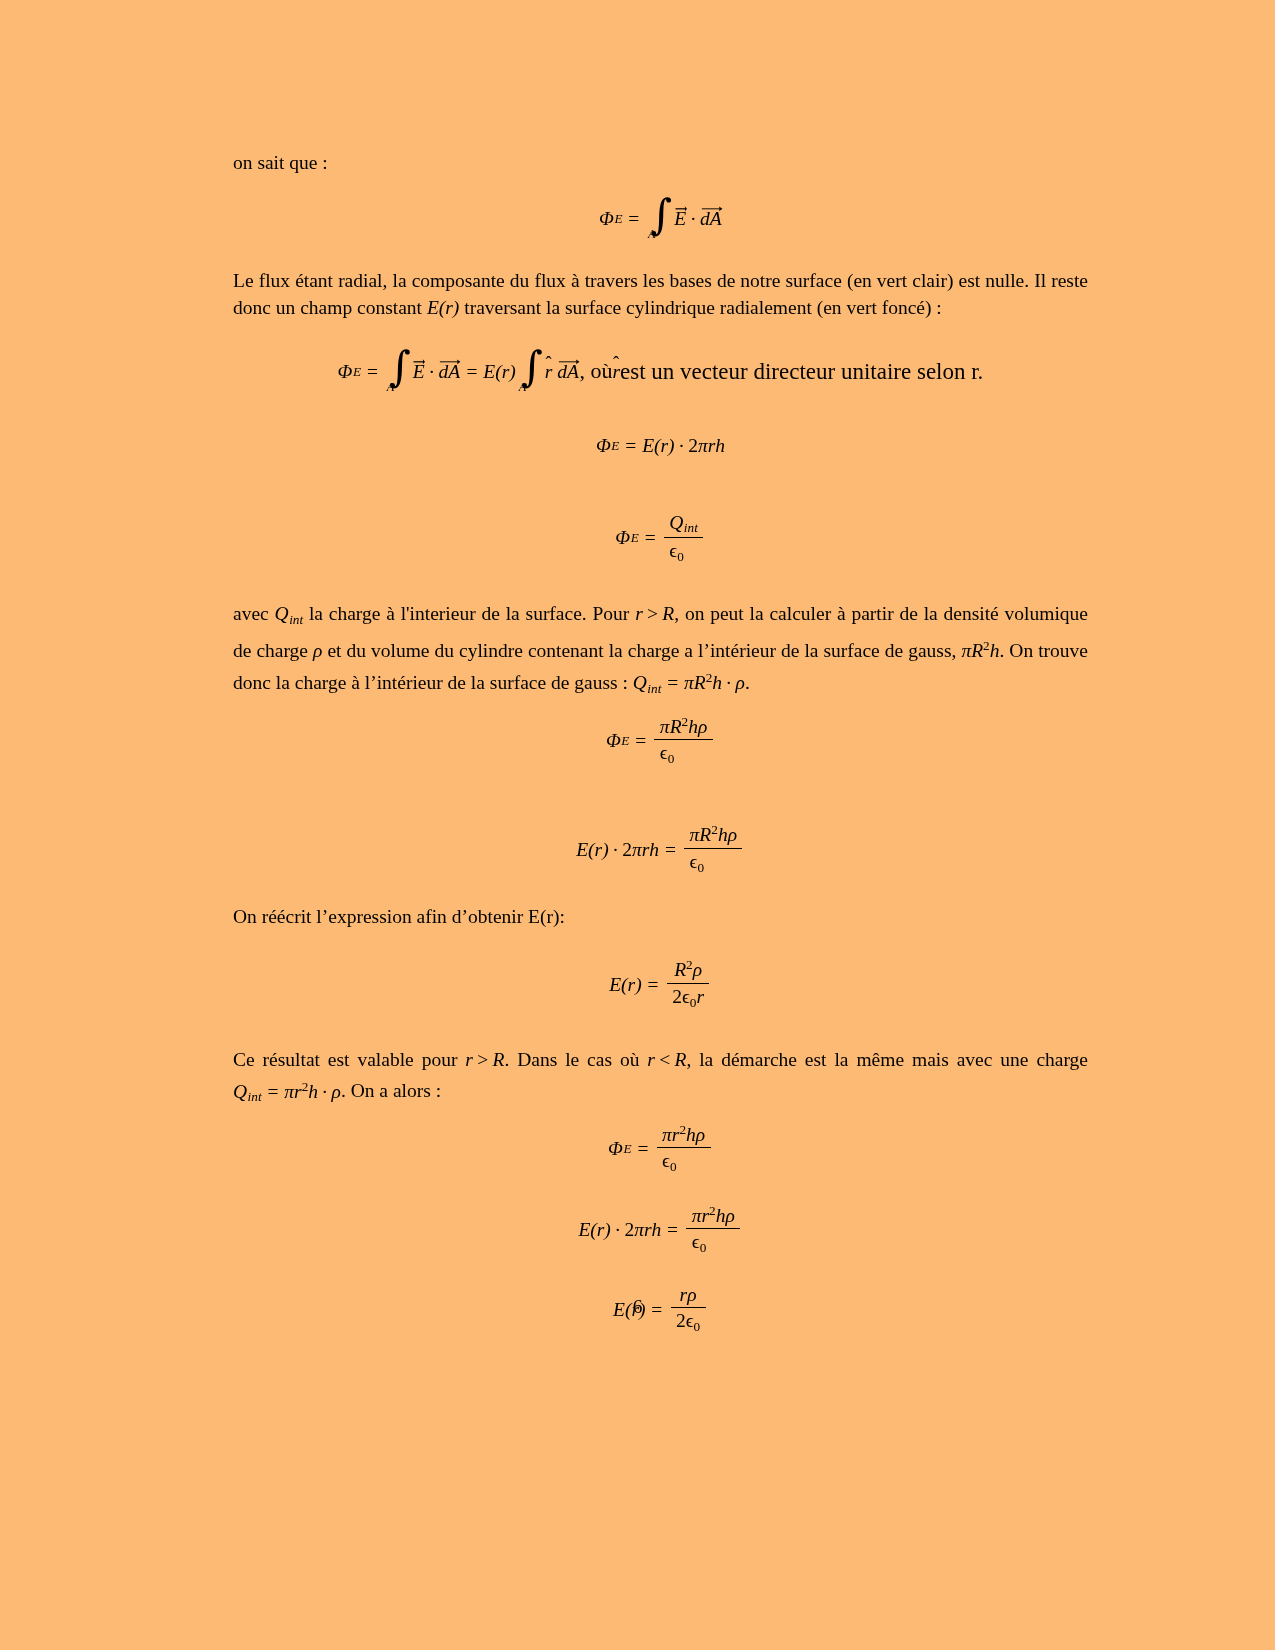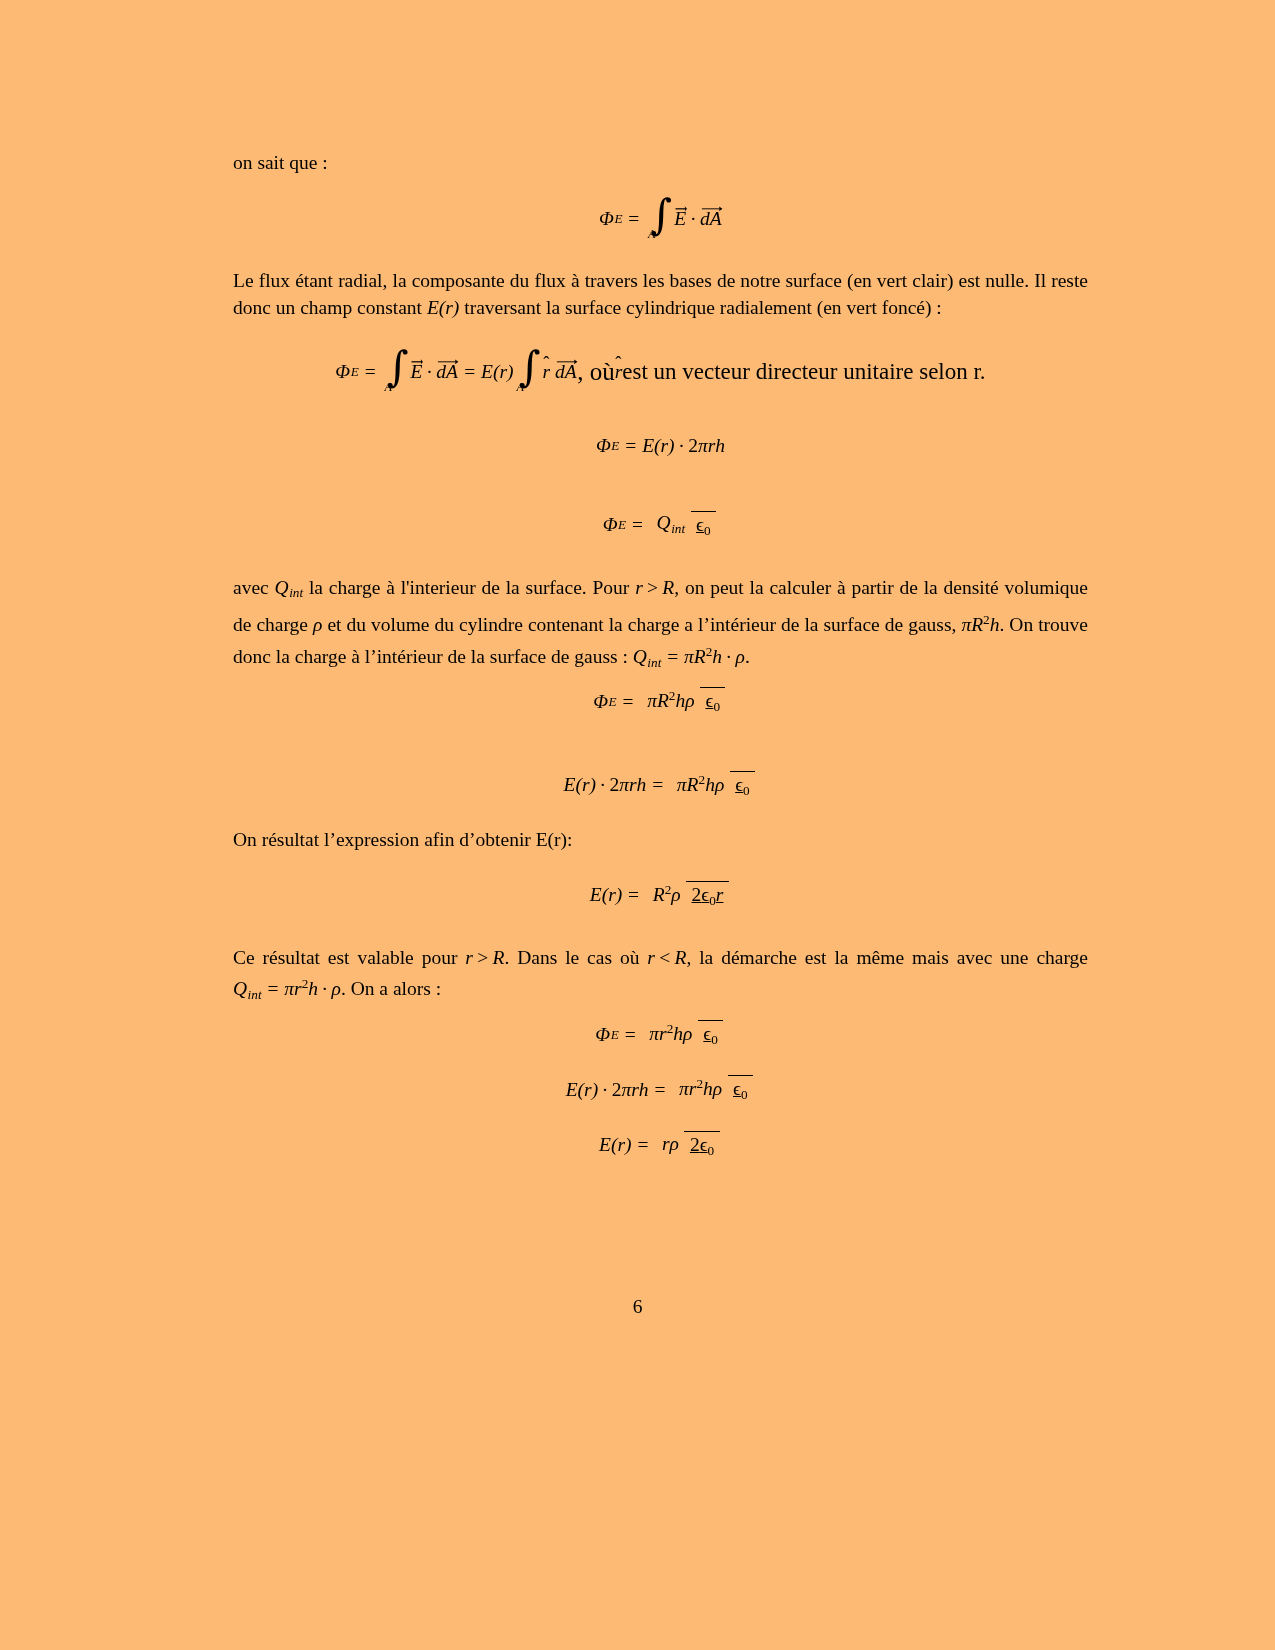--- a/index.html
+++ b/index.html
@@ -77,39 +77,39 @@
     vertical-align: 0.55em;
     font-style: normal;
   }
   .op { padding: 0 0.22em; }
   .opeq { padding: 0 0.3em; }
   .dotop { padding: 0 0.18em; }
 
   
   .frac {
     display: inline-flex;
+    flex-direction: column;
     align-items: center;
     justify-content: center;
     vertical-align: middle;
     margin: 0 0.12em;
     position: relative;
     top: -0.04em;
   }
   .frac .num {
     padding: 0 0.28em 1px 0.28em;
     line-height: 1.18;
   }
   .frac .den {
     padding: 1px 0.28em 0 0.28em;
     line-height: 1.18;
     border-top: 1.1px solid #000;
     width: 100%;
     box-sizing: border-box;
-    text-align: right;
-    text-decoration: underline;
+    text-align: left;
   }
 
   
   .intg {
     display: inline-flex;
     flex-direction: column;
     align-items: flex-start;
     vertical-align: middle;
     margin: 0 0.1em 0 0.18em;
     position: relative;
@@ -242,21 +242,21 @@
           <span class="lim">A</span>
         </span>
         <span class="hatwrap"><span class="hatmark">ˆ</span><span>r</span></span>
         <span style="width:0.26em"></span>
         <span class="vec"><span class="arrowbar">
               <svg viewBox="0 0 100 40" preserveAspectRatio="none">
                 <line x1="4" y1="28" x2="92" y2="28" stroke="#000" stroke-width="4"></line>
                 <polygon points="97,28 82,18 84,28 82,38" fill="#000"></polygon>
               </svg>
             </span><span>d</span><span>A</span></span>
-        <span class="mup" style="font-size:25px">, où </span>
+        <span class="mup" style="font-size:22px">, où </span>
         <span class="hatwrap"><span class="hatmark">ˆ</span><span>r</span></span>
         <span class="mup" style="font-size:23px"> est un vecteur directeur unitaire selon r.</span>
       </span>
     </div>
 
     <div class="gap-lg"></div>
 
 
     <div class="gap-sm"></div>
 
@@ -326,21 +326,21 @@
         <span class="opeq">=</span>
         <span class="frac">
           <span class="num"><span class="mi">π</span><span class="mi">R</span><span class="sup">2</span><span class="mi">h</span><span class="mi">ρ</span></span>
           <span class="den"><span class="mup">ϵ</span><span class="subup">0</span></span>
         </span>
       </span>
     </div>
 
     <div class="gap-lg"></div>
 
-    <p class="para">On résultat l’expression afin d’obtenir E(r):</p>
+    <p class="para">On réécrit l’expression afin d’obtenir E(r):</p>
 
     <div class="gap-lg"></div>
 
     <div class="display">
       <span class="eqrow math">
         <span class="mi">E(r)</span>
         <span class="opeq">=</span>
         <span class="frac">
           <span class="num"><span class="mi">R</span><span class="sup">2</span><span class="mi">ρ</span></span>
           <span class="den"><span class="mup">2</span><span class="mup">ϵ</span><span class="subup">0</span><span class="mi">r</span></span>

